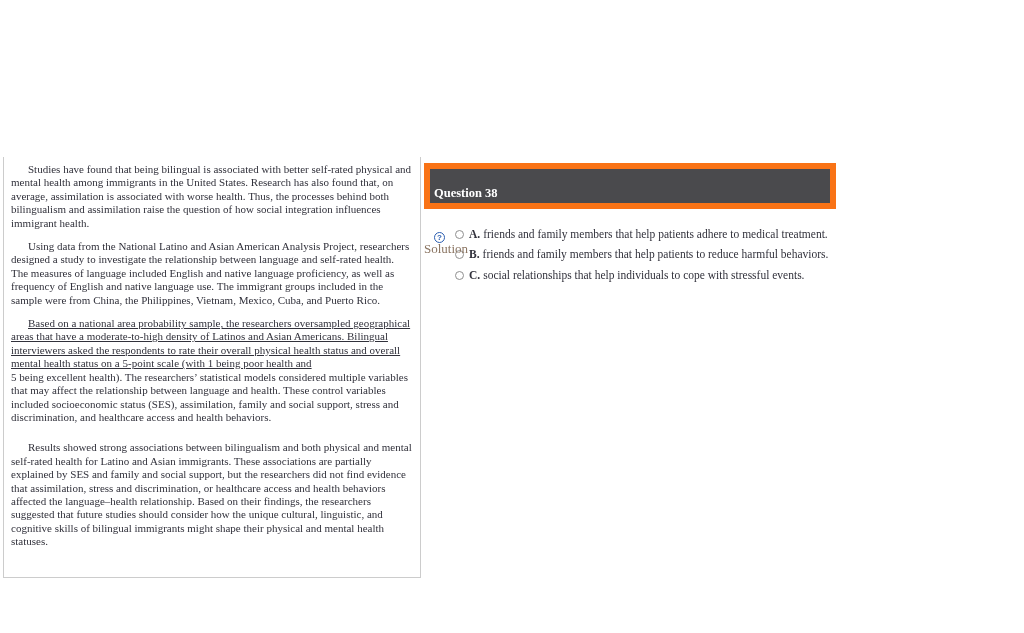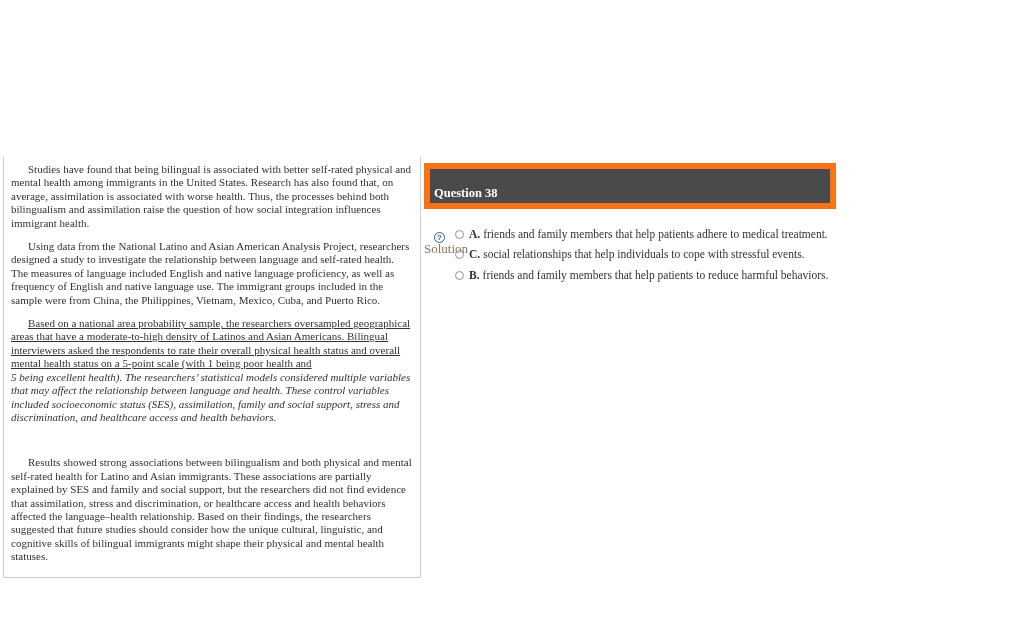--- a/index.html
+++ b/index.html
@@ -28,21 +28,21 @@
     padding:6px 7px 0 7px;
     overflow:hidden;
   }
   .passage-panel p{
     margin:0 0 10px 0;
     font-size:11px;line-height:13.4px;
     text-indent:17px;
     color:var(--body-text);
   }
   .passage-panel p.join{margin-bottom:0;text-decoration:underline;}
-  .passage-panel p.cont{text-indent:0;margin-bottom:32px;font-style:italic;}
+  .passage-panel p.cont{text-indent:0;margin-bottom:17px;}
   
   .question-panel{
     position:absolute;left:424px;top:163px;width:412px;
   }
   .q-header{
     box-sizing:border-box;height:17px;
     background:var(--header-bg);
     border:6px solid #f97316;
     color:var(--header-text);
     font-weight:bold;font-size:12.5px;line-height:14px;
@@ -100,20 +100,20 @@
   <div class="q-body">
     <div class="solution-wrap">
       <span class="solution-icon">?</span>
       <span class="solution-label">Solution</span>
     </div>
     <div class="options">
       <label class="option">
         <span class="radio"></span><span class="opt-letter">A.</span><span>friends and family members that help patients adhere to medical treatment.</span>
       </label>
       <label class="option">
-        <span class="radio"></span><span class="opt-letter">C.</span><span>social relationships that help individuals to cope with stressful events.</span>
+        <span class="radio"></span><span class="opt-letter">B.</span><span>friends and family members that help patients to reduce harmful behaviors.</span>
       </label>
       <label class="option">
-        <span class="radio"></span><span class="opt-letter">B.</span><span>friends and family members that help patients to reduce harmful behaviors.</span>
+        <span class="radio"></span><span class="opt-letter">C.</span><span>social relationships that help individuals to cope with stressful events.</span>
       </label>
     </div>
   </div>
 </div>
 
 </body></html>

